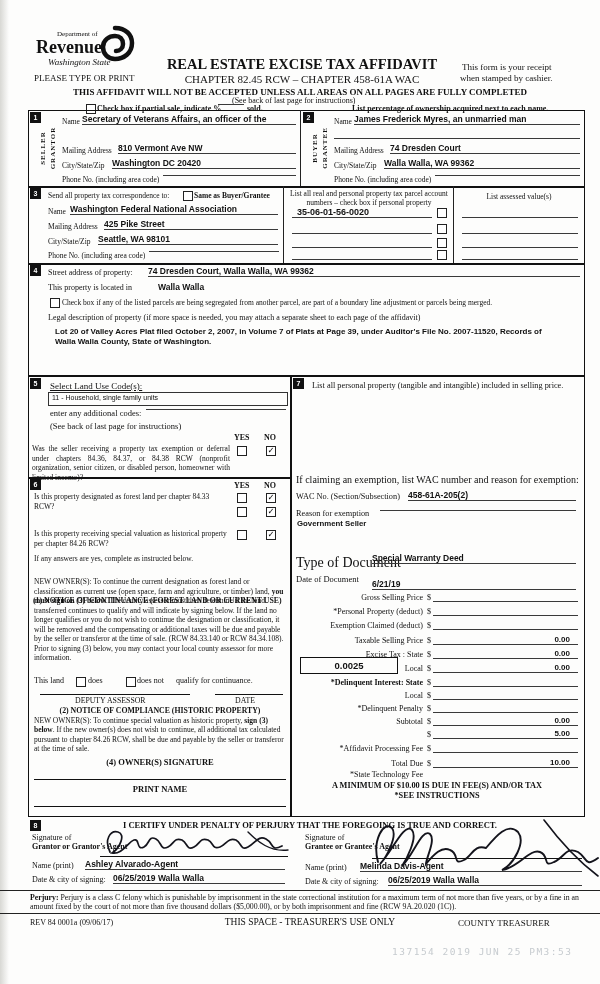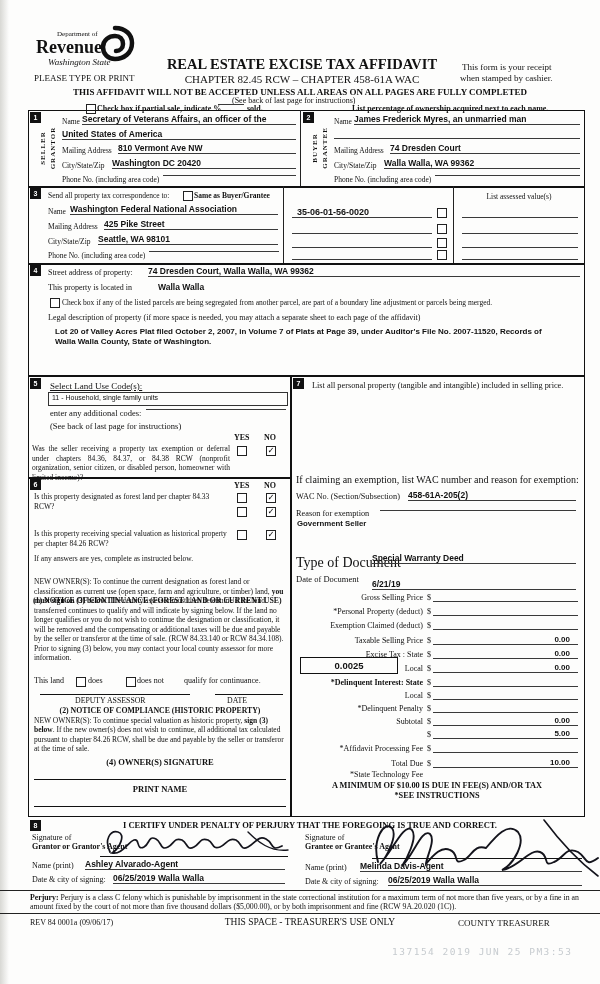--- a/index.html
+++ b/index.html
@@ -65,21 +65,20 @@
   <div class="box" style="left:28px;top:110px;width:555px;height:76px;"></div>
   <div class="vline" style="left:300px;top:110px;height:76px;"></div>
 
   <div class="numbox" style="left:30px;top:112px;">1</div>
   <div class="vert" style="left:6px;top:137px;width:86px;height:22px;">
     <div>SELLER</div>
     <div>GRANTOR</div>
   </div>
   <div class="abs lab75" style="left:62px;top:117px;">Name</div>
   <div class="fv" style="left:82px;top:114px;width:214px;">Secretary of Veterans Affairs, an officer of  the</div>
-  <div class="fv" style="left:62px;top:129px;width:234px;">United States of America</div>
   <div class="abs lab75" style="left:62px;top:146px;">Mailing Address</div>
   <div class="fv" style="left:118px;top:143px;width:178px;">810 Vermont Ave NW</div>
   <div class="abs lab75" style="left:62px;top:161px;">City/State/Zip</div>
   <div class="fv" style="left:112px;top:158px;width:184px;">Washington DC 20420</div>
   <div class="abs lab75" style="left:62px;top:175px;">Phone No. (including area code)</div>
   <span class="line" style="left:163px;top:174px;width:133px;"></span>
 
   <div class="numbox" style="left:303px;top:112px;">2</div>
   <div class="vert" style="left:278px;top:137px;width:86px;height:22px;">
     <div>BUYER</div>
@@ -105,20 +104,21 @@
   <div class="abs b lab75" style="left:194px;top:191px;">Same as Buyer/Grantee</div>
   <div class="abs lab75" style="left:48px;top:207px;">Name</div>
   <div class="fv" style="left:70px;top:204px;width:208px;">Washington Federal National Association</div>
   <div class="abs lab75" style="left:48px;top:222px;">Mailing Address</div>
   <div class="fv" style="left:104px;top:219px;width:174px;">425 Pike Street</div>
   <div class="abs lab75" style="left:48px;top:237px;">City/State/Zip</div>
   <div class="fv" style="left:98px;top:234px;width:180px;">Seattle, WA 98101</div>
   <div class="abs lab75" style="left:48px;top:251px;">Phone No. (including area code)</div>
   <span class="line" style="left:149px;top:250px;width:130px;"></span>
 
+  <div class="abs ctr lab75" style="left:289px;top:189px;width:160px;line-height:9px;">List all real and personal property tax parcel account numbers – check box if personal property</div>
   <div class="fv noline sans" style="left:297px;top:207px;font-size:9px;">35-06-01-56-0020</div>
   <span class="line" style="left:292px;top:216px;width:140px;"></span>
   <span class="cb" style="left:437px;top:208px;"></span>
   <span class="line" style="left:292px;top:232px;width:140px;"></span>
   <span class="cb" style="left:437px;top:224px;"></span>
   <span class="line" style="left:292px;top:246px;width:140px;"></span>
   <span class="cb" style="left:437px;top:238px;"></span>
   <span class="line" style="left:292px;top:258px;width:140px;"></span>
   <span class="cb" style="left:437px;top:250px;"></span>
 
@@ -174,26 +174,26 @@
   <div class="abs b" style="left:33px;top:596px;font-size:7.8px;">(1) NOTICE OF CONTINUANCE (FOREST LAND OR CURRENT USE)</div>
   <div class="para" style="left:34px;top:577px;width:252px;text-align:left;">
     <span>NEW OWNER(S): To continue the current designation as forest land or classification as current use (open space, farm and agriculture, or timber) land, </span><span class="b">you must sign on (3) below</span><span>. The county assessor must then determine if the land transferred continues to qualify and will indicate by signing below. If the land no longer qualifies or you do not wish to continue the designation or classification, it will be removed and the compensating or additional taxes will be due and payable by the seller or transferor at the time of sale. (RCW 84.33.140 or RCW 84.34.108). Prior to signing (3) below, you may contact your local county assessor for more information.</span>
   </div>
 
   <div class="abs lab" style="left:34px;top:676px;">This land</div>
   <span class="cb" style="left:76px;top:677px;"></span>
   <div class="abs lab" style="left:88px;top:676px;">does</div>
   <span class="cb" style="left:126px;top:677px;"></span>
   <div class="abs lab" style="left:137px;top:676px;">does not</div>
-  <div class="abs lab" style="left:184px;top:676px;">qualify for continuance.</div>
+  <div class="abs lab" style="left:176px;top:676px;">qualify for continuance.</div>
 
   <span class="line" style="left:40px;top:693px;width:150px;border-color:#111;"></span>
   <span class="line" style="left:215px;top:693px;width:68px;border-color:#111;"></span>
   <div class="abs" style="left:75px;top:696px;font-size:7.8px;">DEPUTY ASSESSOR</div>
-  <div class="abs" style="left:227px;top:696px;font-size:7.8px;">DATE</div>
+  <div class="abs" style="left:235px;top:696px;font-size:7.8px;">DATE</div>
 
   <div class="abs b ctr" style="left:32px;top:706px;width:256px;font-size:7.8px;">(2) NOTICE OF COMPLIANCE (HISTORIC PROPERTY)</div>
   <div class="para" style="left:34px;top:716px;width:252px;text-align:left;line-height:9.3px;">
     <span>NEW OWNER(S): To continue special valuation as historic property, </span><span class="b">sign (3) below</span><span>. If the new owner(s) does not wish to continue, all additional tax calculated pursuant to chapter 84.26 RCW, shall be due and payable by the seller or transferor at the time of sale.</span>
   </div>
   <div class="abs b ctr" style="left:32px;top:757px;width:256px;font-size:8.5px;">(4)  OWNER(S) SIGNATURE</div>
   <span class="line" style="left:34px;top:778px;width:252px;border-color:#111;"></span>
   <div class="abs b ctr" style="left:32px;top:784px;width:256px;font-size:8.5px;">PRINT NAME</div>
   <span class="line" style="left:34px;top:805px;width:252px;border-color:#111;"></span>
 

